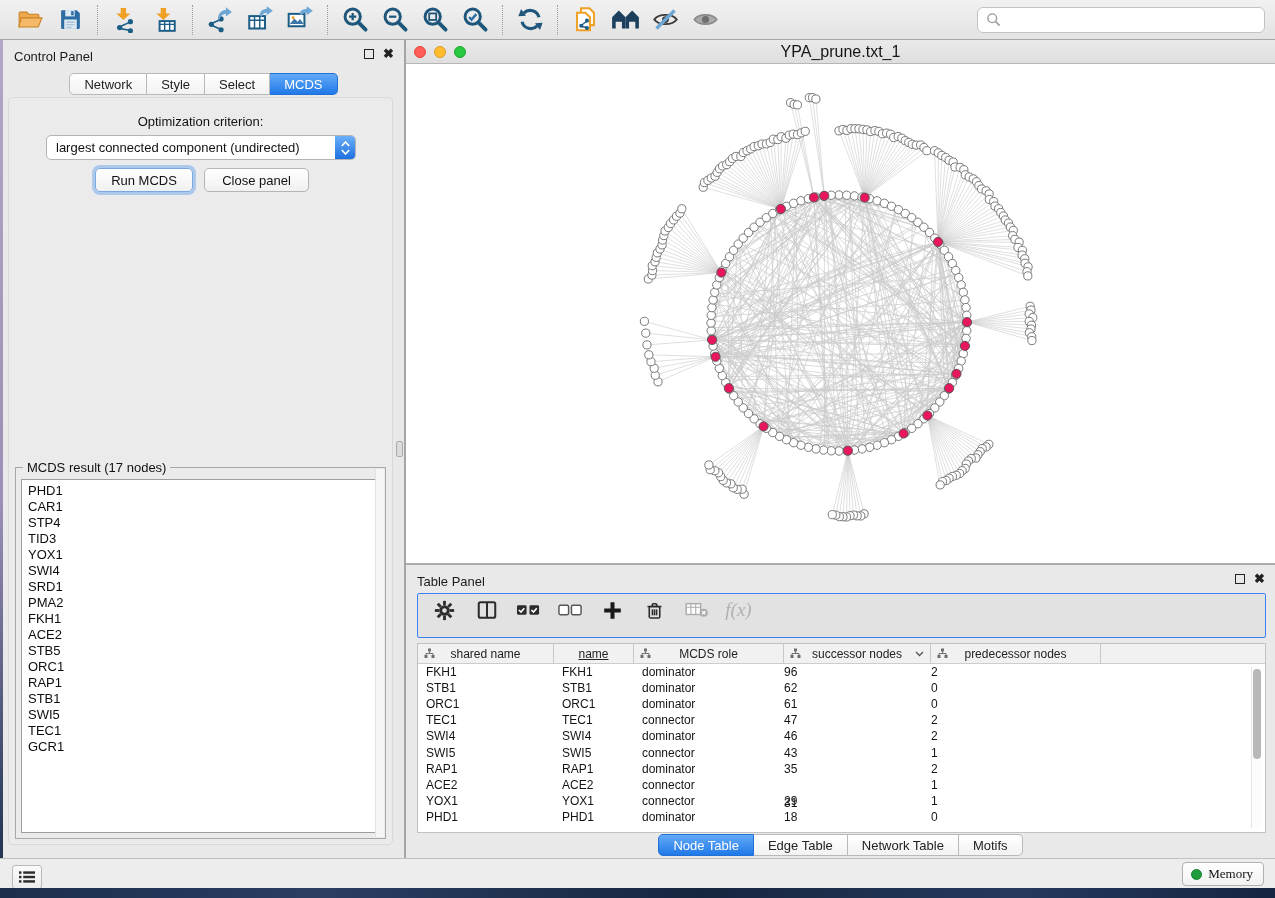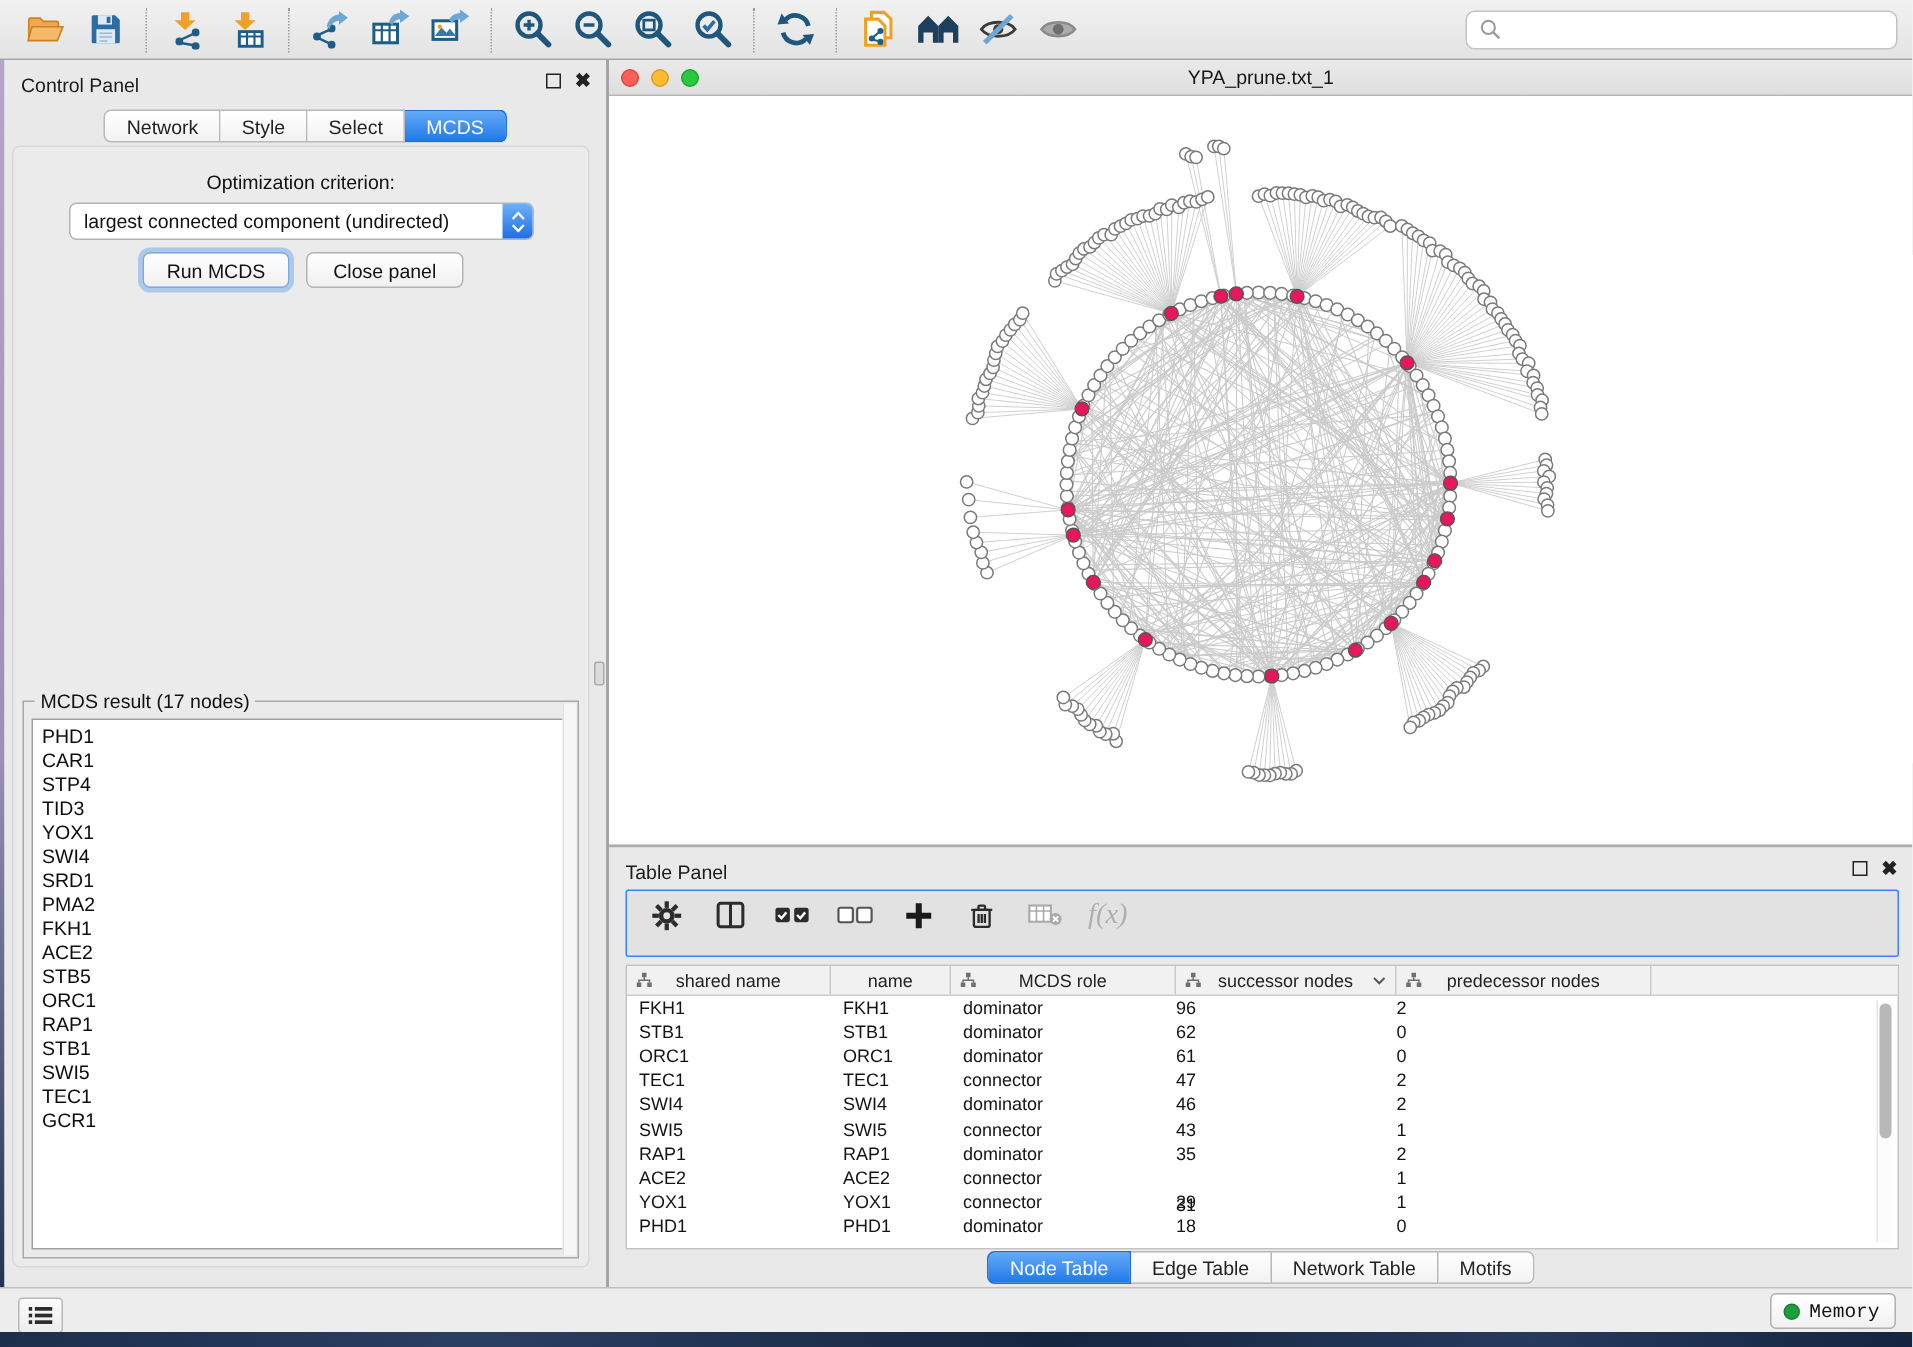--- a/index.html
+++ b/index.html
@@ -48,21 +48,21 @@
   #v-grip{position:absolute;left:396px;top:441px;width:7px;height:16px;background:#dcdcdc;border:1px solid #ababab;border-radius:2px}
   #h-split{position:absolute;left:406px;top:563px;width:869px;height:2px;background:#ababab}
 
   
   #net-titlebar{position:absolute;left:406px;top:40px;width:869px;height:24px;background:linear-gradient(#eaeaea,#dedede);border-bottom:1px solid #b6b6b6;display:flex;align-items:center}
   .lights{display:flex;gap:8px;margin-left:8px}
   .light{width:12px;height:12px;border-radius:50%}
   .light.red{background:#ff5f57;border:1px solid #e0443e}
   .light.yellow{background:#febc2e;border:1px solid #d89e24}
   .light.green{background:#28c840;border:1px solid #1ea433}
-  #net-title{position:absolute;left:0;width:100%;text-align:center;font-size:13px;color:#161616}
+  #net-title{position:absolute;left:0;width:100%;text-align:center;font-size:16px;color:#161616}
   #net-canvas{position:absolute;left:406px;top:64px;width:869px;height:499px;background:#fff}
 
   
   #table-panel{position:absolute;left:406px;top:565px;width:869px;height:293px;background:#e9e9e9}
   #tp-toolbar{position:absolute;left:11px;top:28px;width:849px;height:45px;background:#e2e2e2;border:1px solid #3b82f6;border-radius:2px;display:flex;align-items:flex-start;padding-left:10px;gap:9px}
   .tpbtn{width:33px;height:32px;display:flex;align-items:center;justify-content:center;background:none;border:none;padding:0}
   .fx{font-family:"Liberation Serif",serif;font-style:italic;font-size:19px;color:#b0b0b0}
   #tbl{position:absolute;left:11px;top:78px;width:849px;height:190px;background:#ffffff;border:1px solid #c2c2c2}
   #tbl-head{display:flex;height:20px;background:#f1f1f1;border-bottom:1px solid #cdcdcd}
   .th{position:relative;height:100%;border-right:1px solid #c9c9c9;display:flex;align-items:center;justify-content:center;font-size:12px;color:#222}
@@ -73,21 +73,21 @@
   .td{font-size:12px;color:#141414;white-space:nowrap;overflow:hidden}
   .td.left{padding-left:8px;text-align:left}
   .td.right{padding-right:12px;}
   #tbl-scroll{position:absolute;right:3px;top:23px;bottom:4px;width:11px;background:#fcfcfc;border-left:1px solid #e6e6e6}
   #tbl-thumb{position:absolute;left:1px;right:1px;top:2px;height:90px;background:#b8b8b8;border-radius:6px}
   #tp-tabs{position:absolute;left:0;top:269px;width:100%;display:flex;justify-content:center}
 
   
   #status-bar{position:absolute;left:0;top:858px;width:1275px;height:30px;background:#ededed;border-top:1px solid #c0c0c0}
   #menu-btn{position:absolute;left:12px;top:6px;width:30px;height:24px;background:linear-gradient(#fbfbfb,#ededed);border:1px solid #b9b9b9;border-radius:3px;display:flex;align-items:center;justify-content:center}
-  #memory-btn{position:absolute;right:11px;top:3px;height:24px;padding:0 10px 0 8px;background:linear-gradient(#ffffff,#f1f1f1);border:1px solid #b0b0b0;border-radius:4px;display:flex;align-items:center;gap:6px;font-size:13px;color:#111;font-family:Liberation Mono, monospace}
+  #memory-btn{position:absolute;right:11px;top:3px;height:24px;padding:0 10px 0 8px;background:linear-gradient(#ffffff,#f1f1f1);border:1px solid #b0b0b0;border-radius:4px;display:flex;align-items:center;gap:6px;font-size:13px;color:#111;font-family:Liberation Serif, serif}
   #memory-dot{width:11px;height:11px;border-radius:50%;background:#1f9c3d;border:1px solid #158030}
 </style>
 </head>
 <body>
 
 <div id="app">
 
   <div id="toolbar">
     <button class="tbtn">
         <svg width="26" height="26" viewBox="0 0 24 24">
@@ -1244,21 +1244,21 @@
             <svg width="11" height="11" viewBox="0 0 11 11" class="tree">
               <g fill="#6e6e6e">
                 <rect x="4" y="0.5" width="3" height="3"></rect>
                 <rect x="0.5" y="7" width="3" height="3"></rect>
                 <rect x="7.5" y="7" width="3" height="3"></rect>
               </g>
               <path d="M5.5 3.5 V5.5 M2 7 V5.5 H9 V7" stroke="#6e6e6e" fill="none" stroke-width="1"></path>
             </svg>
             <span>shared name</span>
           </div>
-          <div class="th" style="width: 80px;">
+          <div class="th" style="width: 80px; text-decoration: underline;">
             <span>name</span>
           </div>
           <div class="th" style="width: 150px;">
             <svg width="11" height="11" viewBox="0 0 11 11" class="tree">
               <g fill="#6e6e6e">
                 <rect x="4" y="0.5" width="3" height="3"></rect>
                 <rect x="0.5" y="7" width="3" height="3"></rect>
                 <rect x="7.5" y="7" width="3" height="3"></rect>
               </g>
               <path d="M5.5 3.5 V5.5 M2 7 V5.5 H9 V7" stroke="#6e6e6e" fill="none" stroke-width="1"></path>

